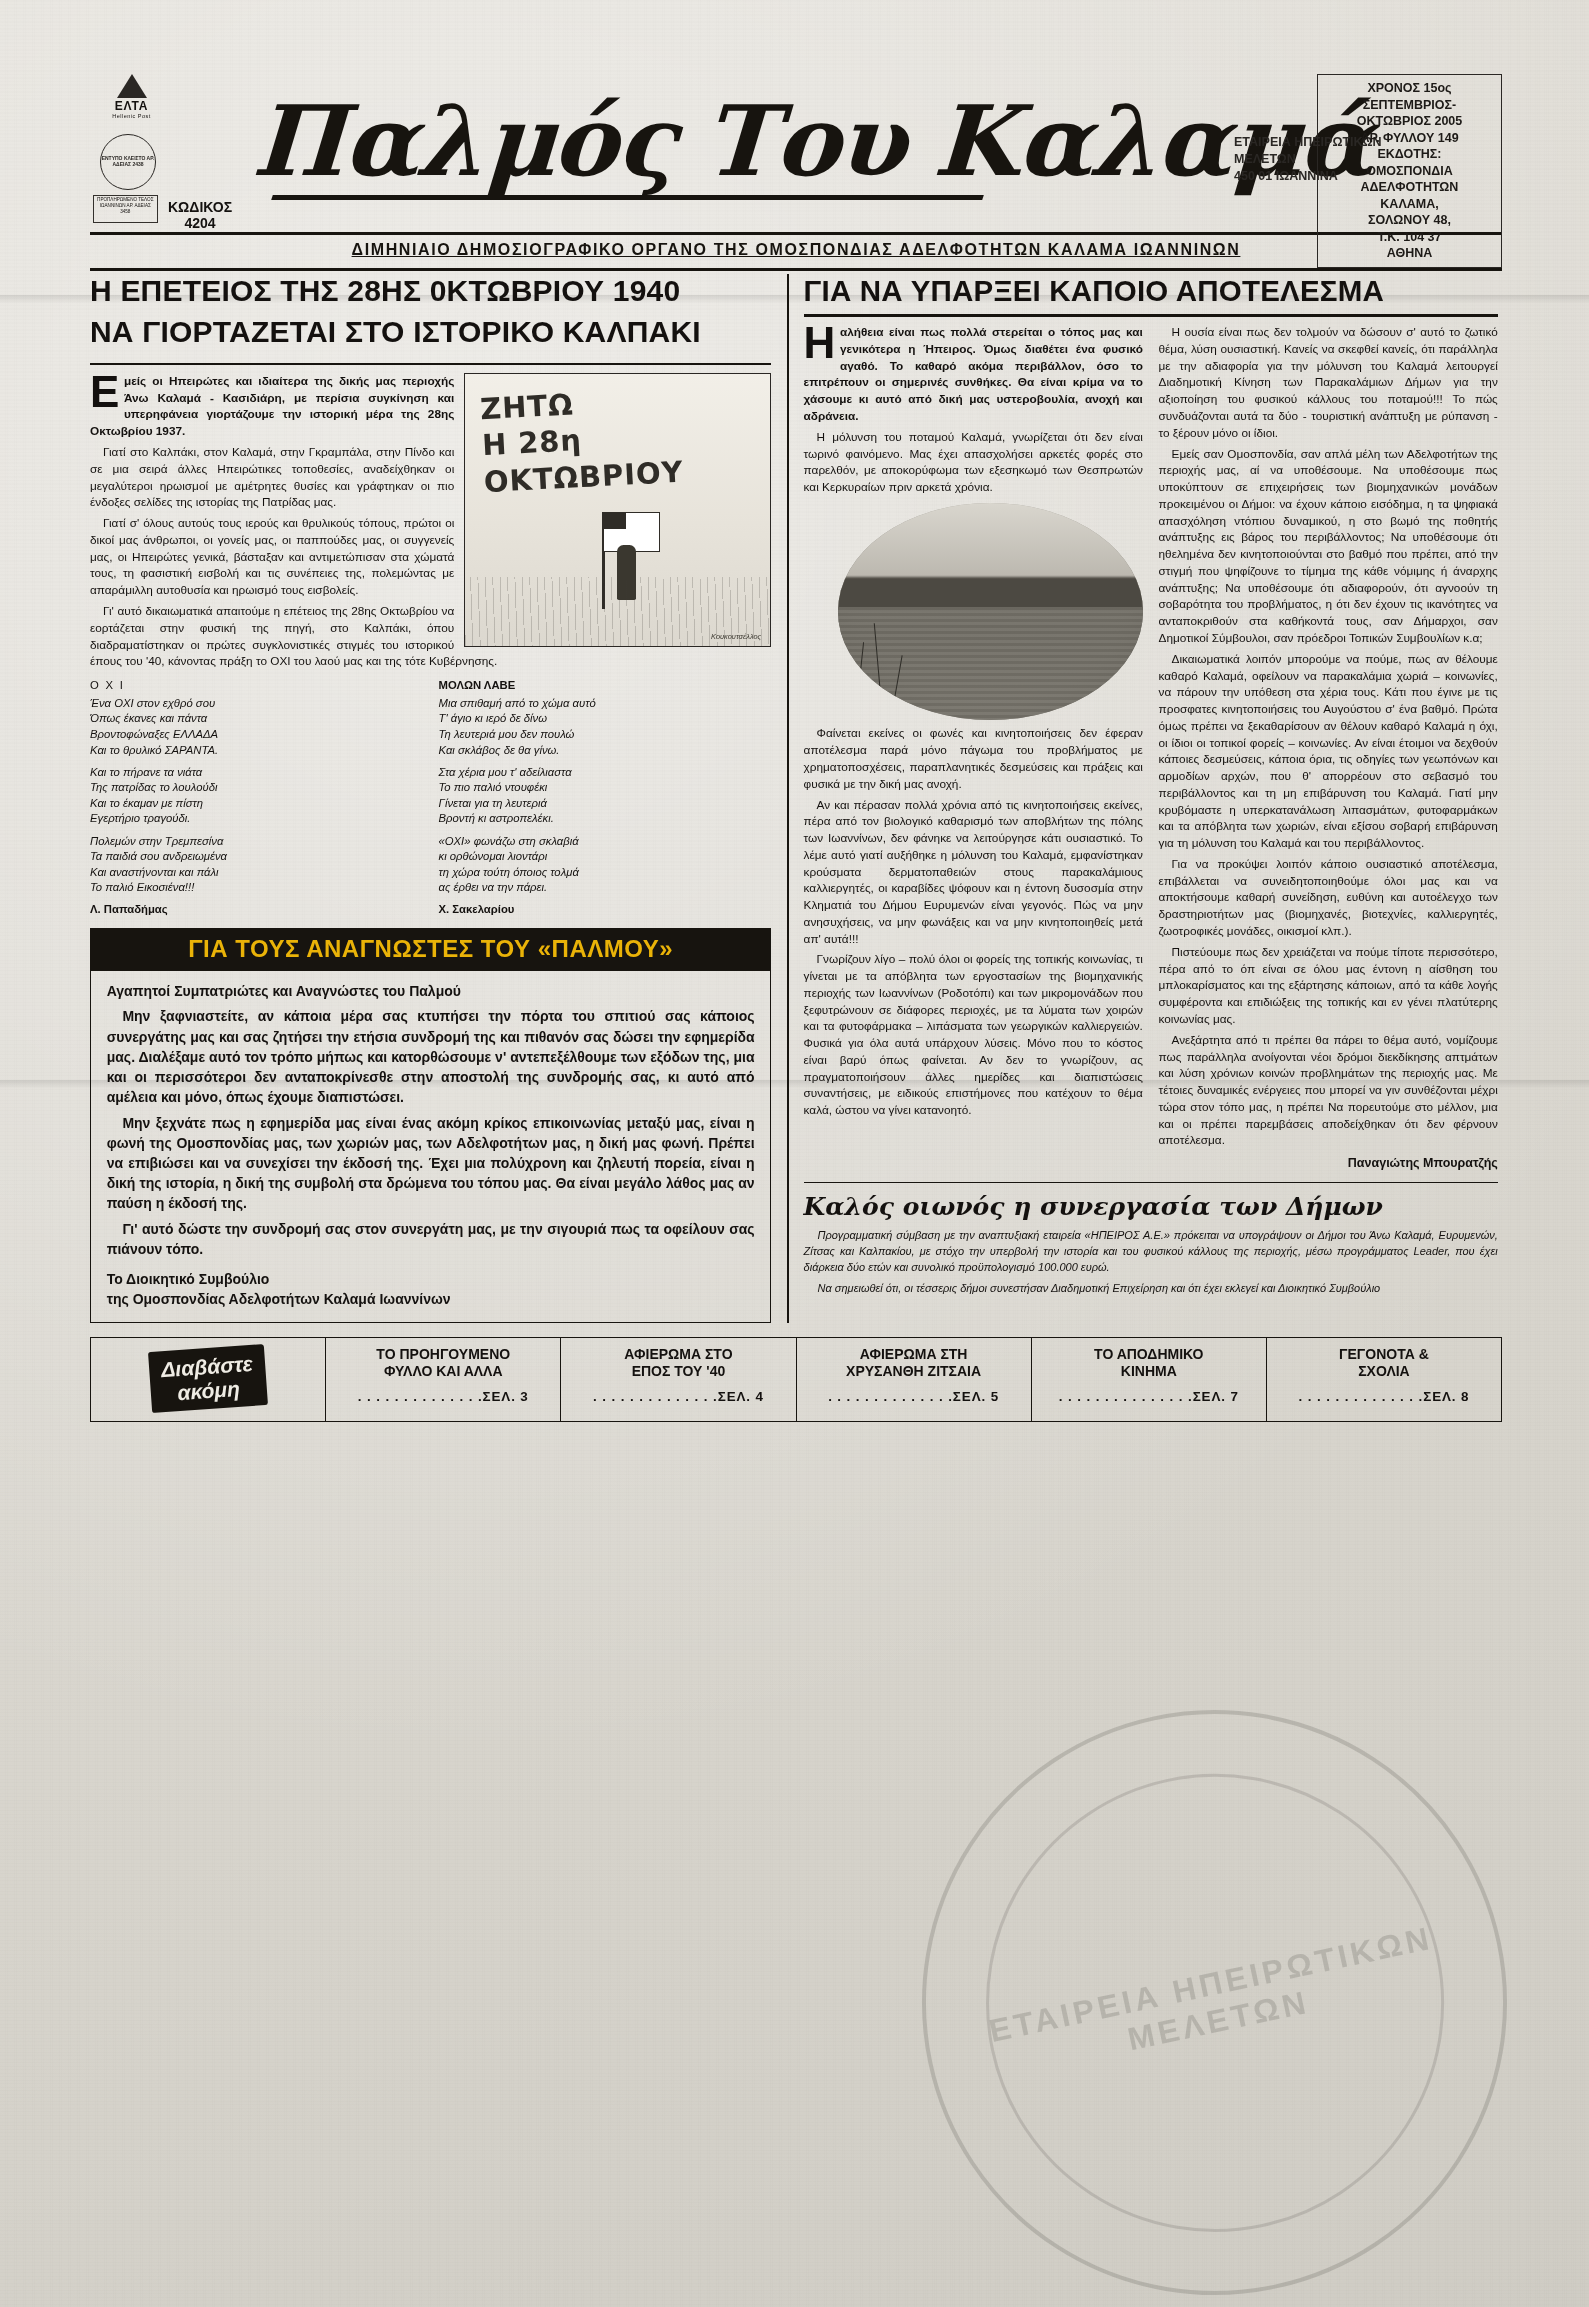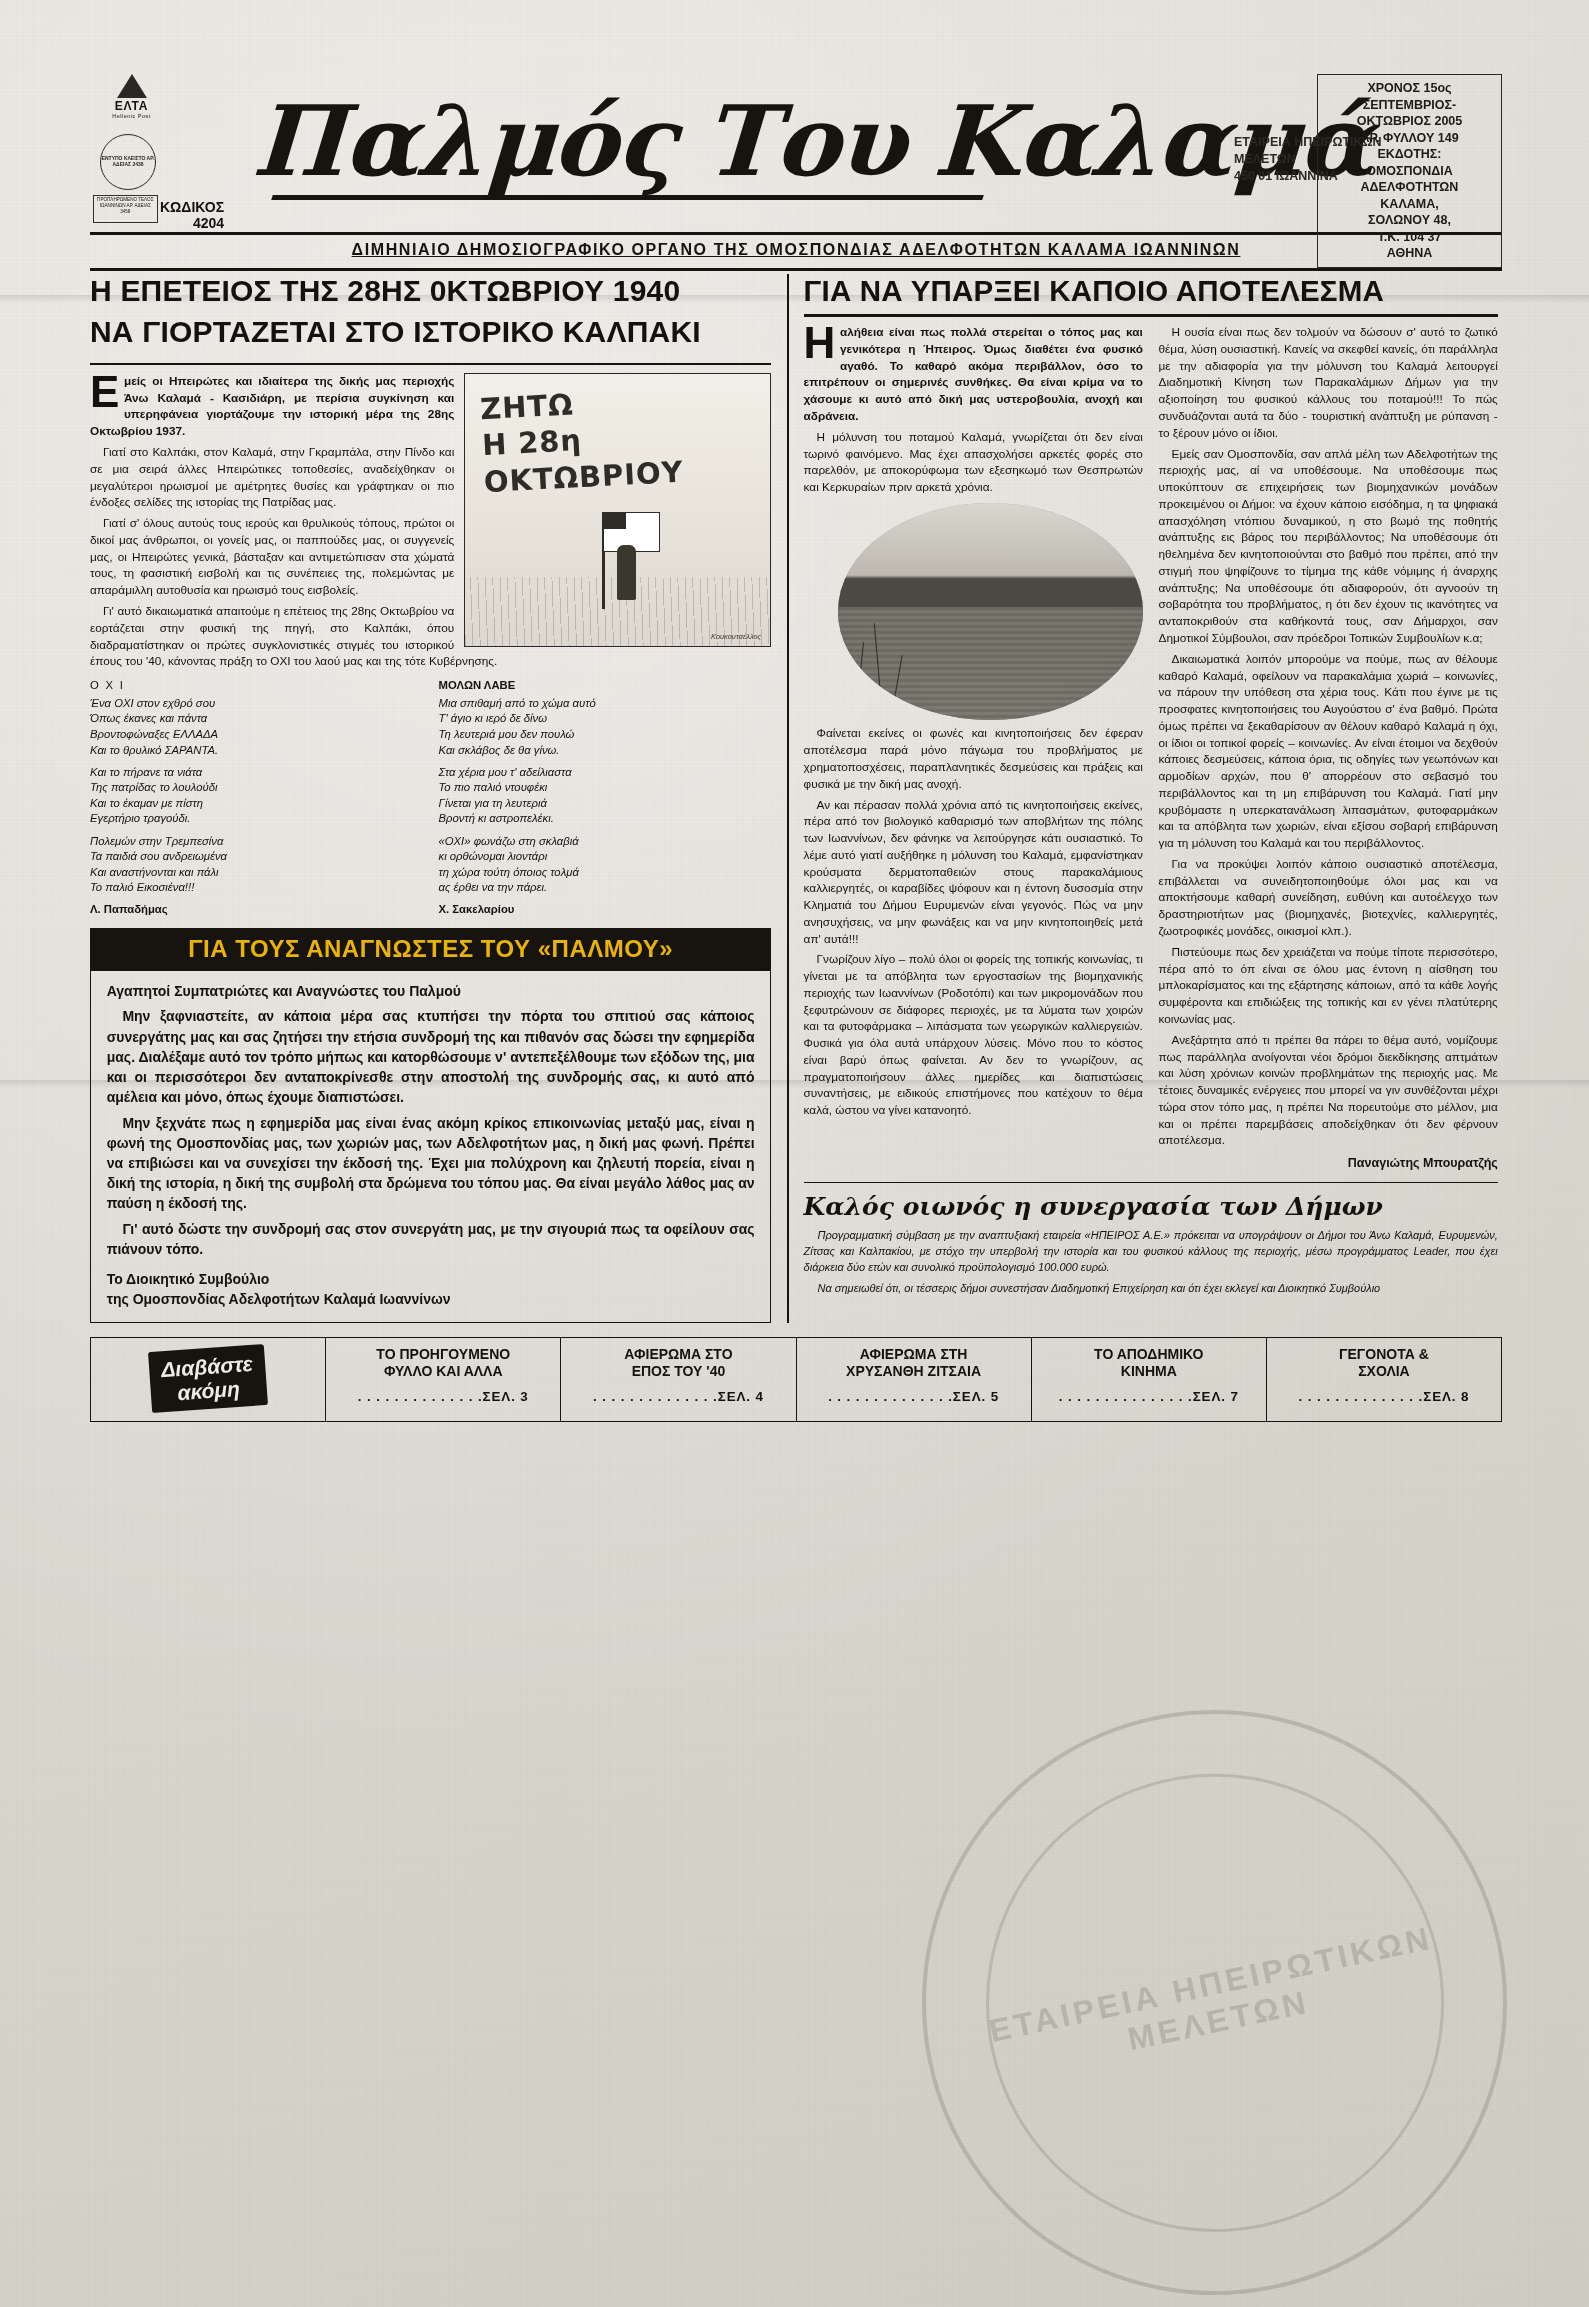--- a/index.html
+++ b/index.html
@@ -26,21 +26,21 @@
 
   
   .masthead{position:relative;height:159px;}
   .logo-elta{position:absolute;left:7px;top:4.6px;width:69px;text-align:center;}
   .logo-elta .tri{width:0;height:0;border-left:15.7px solid transparent;border-right:15.7px solid transparent;border-bottom:24px solid #2a2724;margin:0 auto;}
   .logo-elta .lbl{font-size:12px;font-weight:bold;letter-spacing:0.9px;margin-top:1.8px;}
   .logo-elta .sub{font-size:5.5px;letter-spacing:0.5px;}
   .seal{position:absolute;left:10px;top:65px;width:54px;height:54px;border-radius:50%;border:1.4px solid #2a2724;
         display:flex;align-items:center;justify-content:center;text-align:center;font-size:5px;line-height:1.15;font-weight:bold;color:#2a2724;}
   .stamp{position:absolute;left:2.8px;top:126px;width:65px;height:28px;border:0.9px solid #33302c;font-size:4.6px;line-height:1.25;padding:1.4px 1.8px;box-sizing:border-box;text-align:center;}
-  .kodikos{position:absolute;left:70px;top:130px;font-size:14px;font-weight:bold;line-height:1.15;text-align:right;}
+  .kodikos{position:absolute;left:78px;top:130px;font-size:14px;font-weight:bold;line-height:1.15;text-align:center;}
   .title-main{
     position:absolute;left:171px;top:18.5px;width:978px;height:115px;
     font-family:"DejaVu Serif", serif;
     font-style:italic;font-weight:bold;
     font-size:97px;line-height:106px;
     letter-spacing:-1.8px;
     color:#17140f;
     white-space:nowrap;
     transform:skewX(-6deg);
   }

